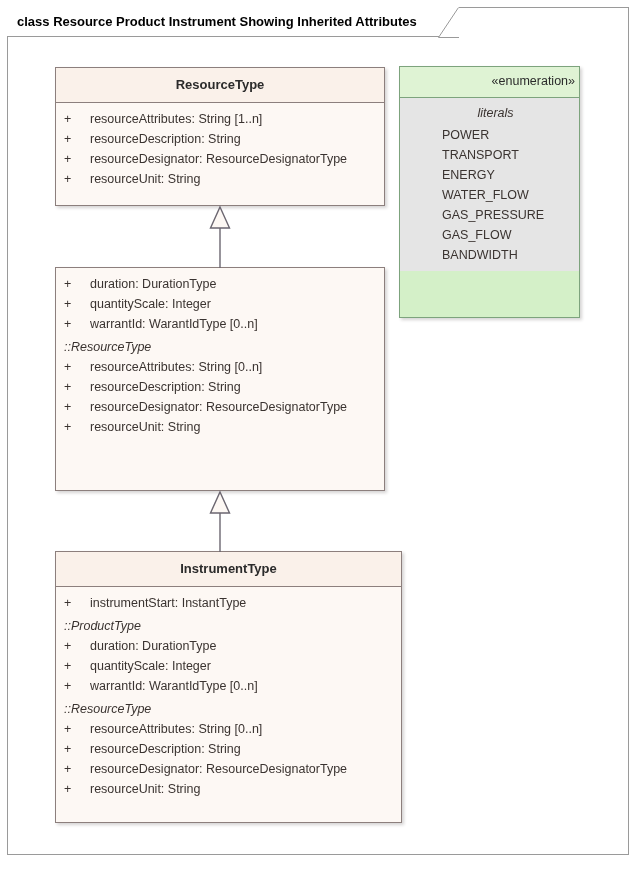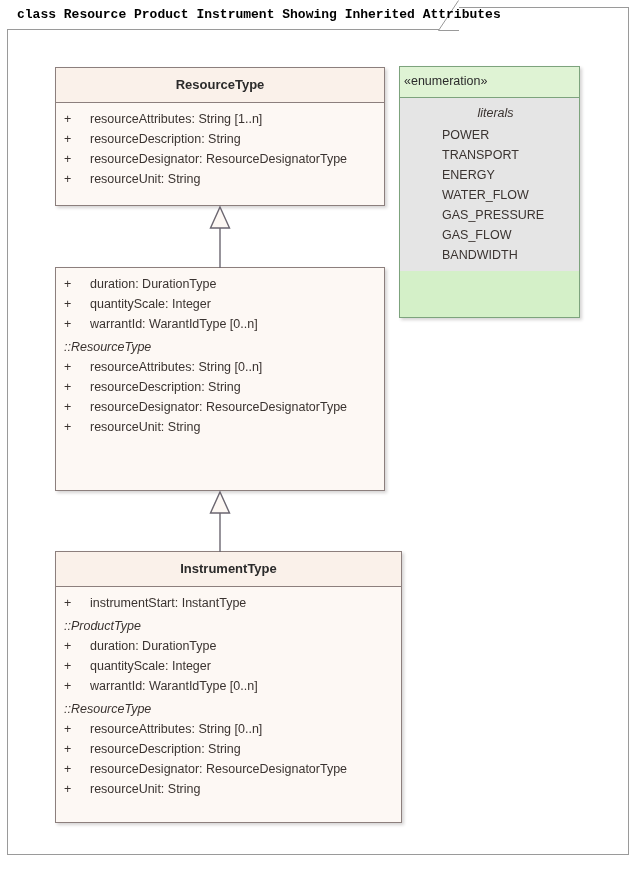--- a/index.html
+++ b/index.html
@@ -24,26 +24,25 @@
     height: 848px;
     border: 1px solid #9a9a9a;
     box-sizing: border-box;
     background: #ffffff;
   }
 
   
   #diagram-title-tab {
     position: absolute;
     left: 7px;
-    top: 0;
+    top: 7px;
     height: 30px;
     width: 452px;
     background: #ffffff;
     box-sizing: border-box;
-    font-family: Liberation Mono, monospace;
   }
   #diagram-title-tab .tab-body {
     position: absolute;
     left: 0;
     top: 0;
     height: 30px;
     width: 432px;
     background: #ffffff;
     border-bottom: 1px solid #9a9a9a;
     box-sizing: border-box;
@@ -153,21 +152,21 @@
     height: 252px;
     box-sizing: border-box;
     border: 1px solid #7da37d;
     background: #d4f0c8;
     box-shadow: 2px 2px 3px rgba(130,125,125,0.33);
   }
   #enum-resourcedesignatortype .enum-header {
     box-sizing: border-box;
     background: #dff3d4;
     border-bottom: 1px solid #7da37d;
-    text-align: left;
+    text-align: right;
     padding: 6px 4px 7px 4px;
   }
   #enum-resourcedesignatortype .enum-stereotype {
     font-size: 12.5px;
     color: #2b2b2b;
     line-height: 17px;
     display: block;
   }
   #enum-resourcedesignatortype .enum-name {
     font-size: 13px;

